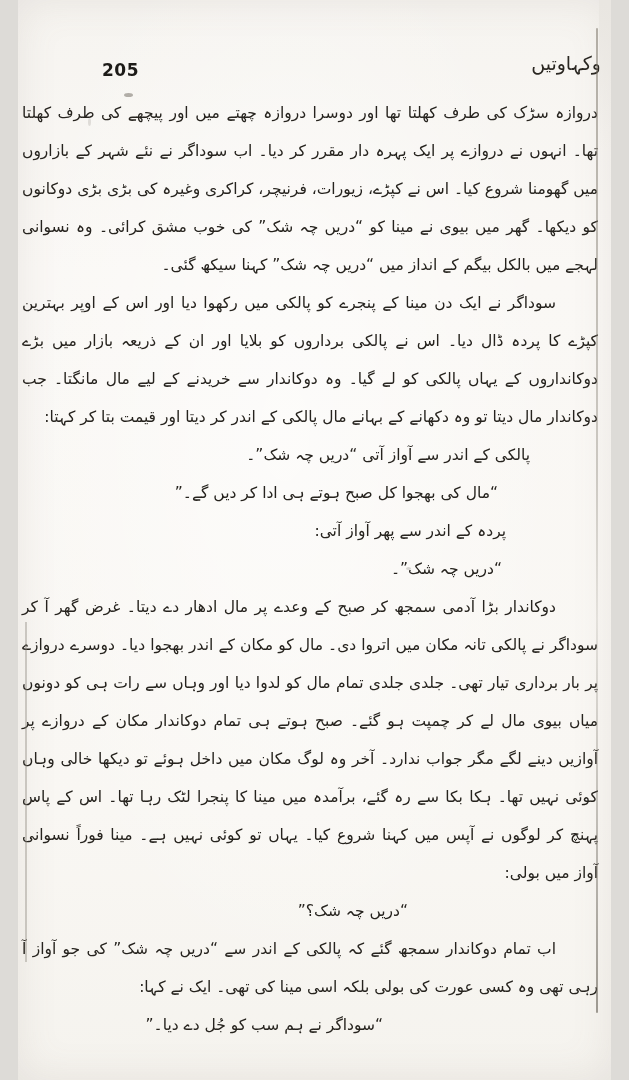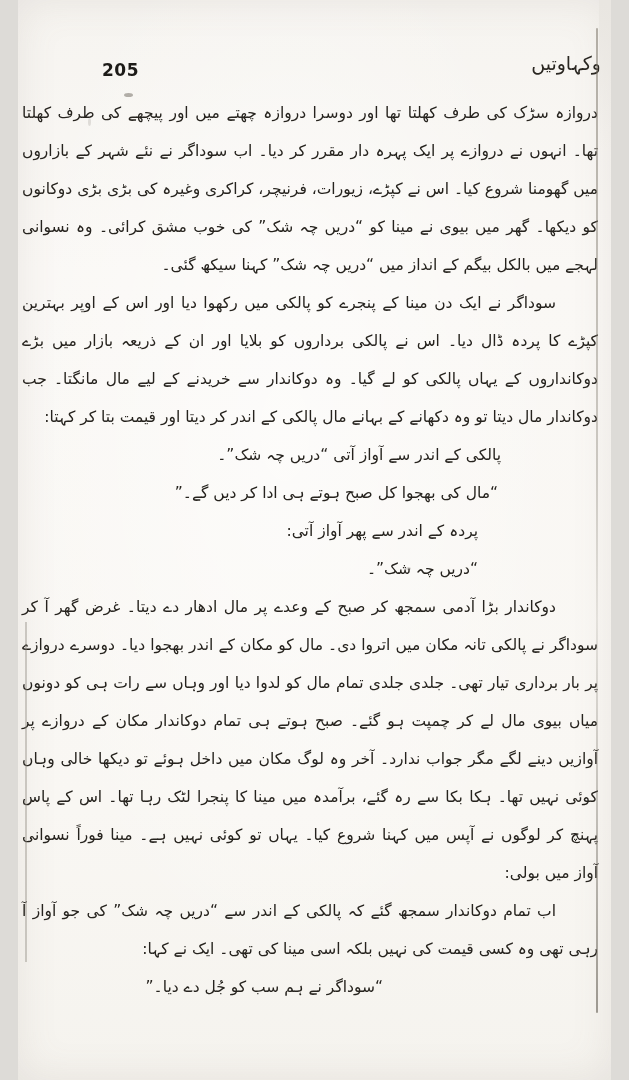--- a/index.html
+++ b/index.html
@@ -73,26 +73,27 @@
 
 <div class="page">
 
   <span class="pagenum">205</span>
 
   <span class="running-title">وکہاوتیں</span>
 
   <div class="textbody" id="textbody">
       <p class="">دروازہ سڑک کی طرف کھلتا تھا اور دوسرا دروازہ چھتے میں اور پیچھے کی طرف کھلتا تھا۔ انہوں نے دروازے پر ایک پہرہ دار مقرر کر دیا۔ اب سوداگر نے نئے شہر کے بازاروں میں گھومنا شروع کیا۔ اس نے کپڑے، زیورات، فرنیچر، کراکری وغیرہ کی بڑی بڑی دوکانوں کو دیکھا۔ گھر میں بیوی نے مینا کو “دریں چہ شک” کی خوب مشق کرائی۔ وہ نسوانی لہجے میں بالکل بیگم کے انداز میں “دریں چہ شک” کہنا سیکھ گئی۔</p>
       <p class="indent">سوداگر نے ایک دن مینا کے پنجرے کو پالکی میں رکھوا دیا اور اس کے اوپر بہترین کپڑے کا پردہ ڈال دیا۔ اس نے پالکی برداروں کو بلایا اور ان کے ذریعہ بازار میں بڑے دوکانداروں کے یہاں پالکی کو لے گیا۔ وہ دوکاندار سے خریدنے کے لیے مال مانگتا۔ جب دوکاندار مال دیتا تو وہ دکھانے کے بہانے مال پالکی کے اندر کر دیتا اور قیمت بتا کر کہتا:</p>
-      <p class="dialogue" style="padding-right: 97px;">پالکی کے اندر سے آواز آتی “دریں چہ شک”۔</p>
+      <p class="dialogue" style="padding-right: 68px;">پالکی کے اندر سے آواز آتی “دریں چہ شک”۔</p>
       <p class="dialogue" style="padding-right: 100px;">“مال کی بھجوا کل صبح ہوتے ہی ادا کر دیں گے۔”</p>
-      <p class="dialogue" style="padding-right: 120px;">پردہ کے اندر سے پھر آواز آتی:</p>
-      <p class="dialogue" style="padding-right: 120px;">“دریں چہ شک”۔</p>
+      <p class="dialogue" style="padding-right: 92px;">پردہ کے اندر سے پھر آواز آتی:</p>
+      <p class="dialogue" style="padding-right: 96px;">“دریں چہ شک”۔</p>
       <p class="indent">دوکاندار بڑا آدمی سمجھ کر صبح کے وعدے پر مال ادھار دے دیتا۔ غرض گھر آ کر سوداگر نے پالکی تانہ مکان میں اتروا دی۔ مال کو مکان کے اندر بھجوا دیا۔ دوسرے دروازے پر بار برداری تیار تھی۔ جلدی جلدی تمام مال کو لدوا دیا اور وہاں سے رات ہی کو دونوں میاں بیوی مال لے کر چمپت ہو گئے۔ صبح ہوتے ہی تمام دوکاندار مکان کے دروازے پر آوازیں دینے لگے مگر جواب ندارد۔ آخر وہ لوگ مکان میں داخل ہوئے تو دیکھا خالی وہاں کوئی نہیں تھا۔ ہکا بکا سے رہ گئے، برآمدہ میں مینا کا پنجرا لٹک رہا تھا۔ اس کے پاس پہنچ کر لوگوں نے آپس میں کہنا شروع کیا۔ یہاں تو کوئی نہیں ہے۔ مینا فوراً نسوانی آواز میں بولی:</p>
-      <p class="indent">اب تمام دوکاندار سمجھ گئے کہ پالکی کے اندر سے “دریں چہ شک” کی جو آواز آ رہی تھی وہ کسی قیمت کی نہیں بلکہ اسی مینا کی تھی۔ ایک نے کہا:</p>
+      <p class="dialogue" style="padding-right: 190px;">“دریں چہ شک؟”</p>
+      <p class="indent">اب تمام دوکاندار سمجھ گئے کہ پالکی کے اندر سے “دریں چہ شک” کی جو آواز آ رہی تھی وہ کسی عورت کی بولی بلکہ اسی مینا کی تھی۔ ایک نے کہا:</p>
       <p class="dialogue" style="padding-right: 215px;">“سوداگر نے ہم سب کو جُل دے دیا۔”</p>
     </div>
 
   <div class="edge-line-right"></div>
   <div class="corner-strip-right"></div>
   <div class="edge-line-left"></div>
   <div class="smudge s1"></div>
   <div class="smudge s2"></div>
   <div class="smudge s3"></div>
 

